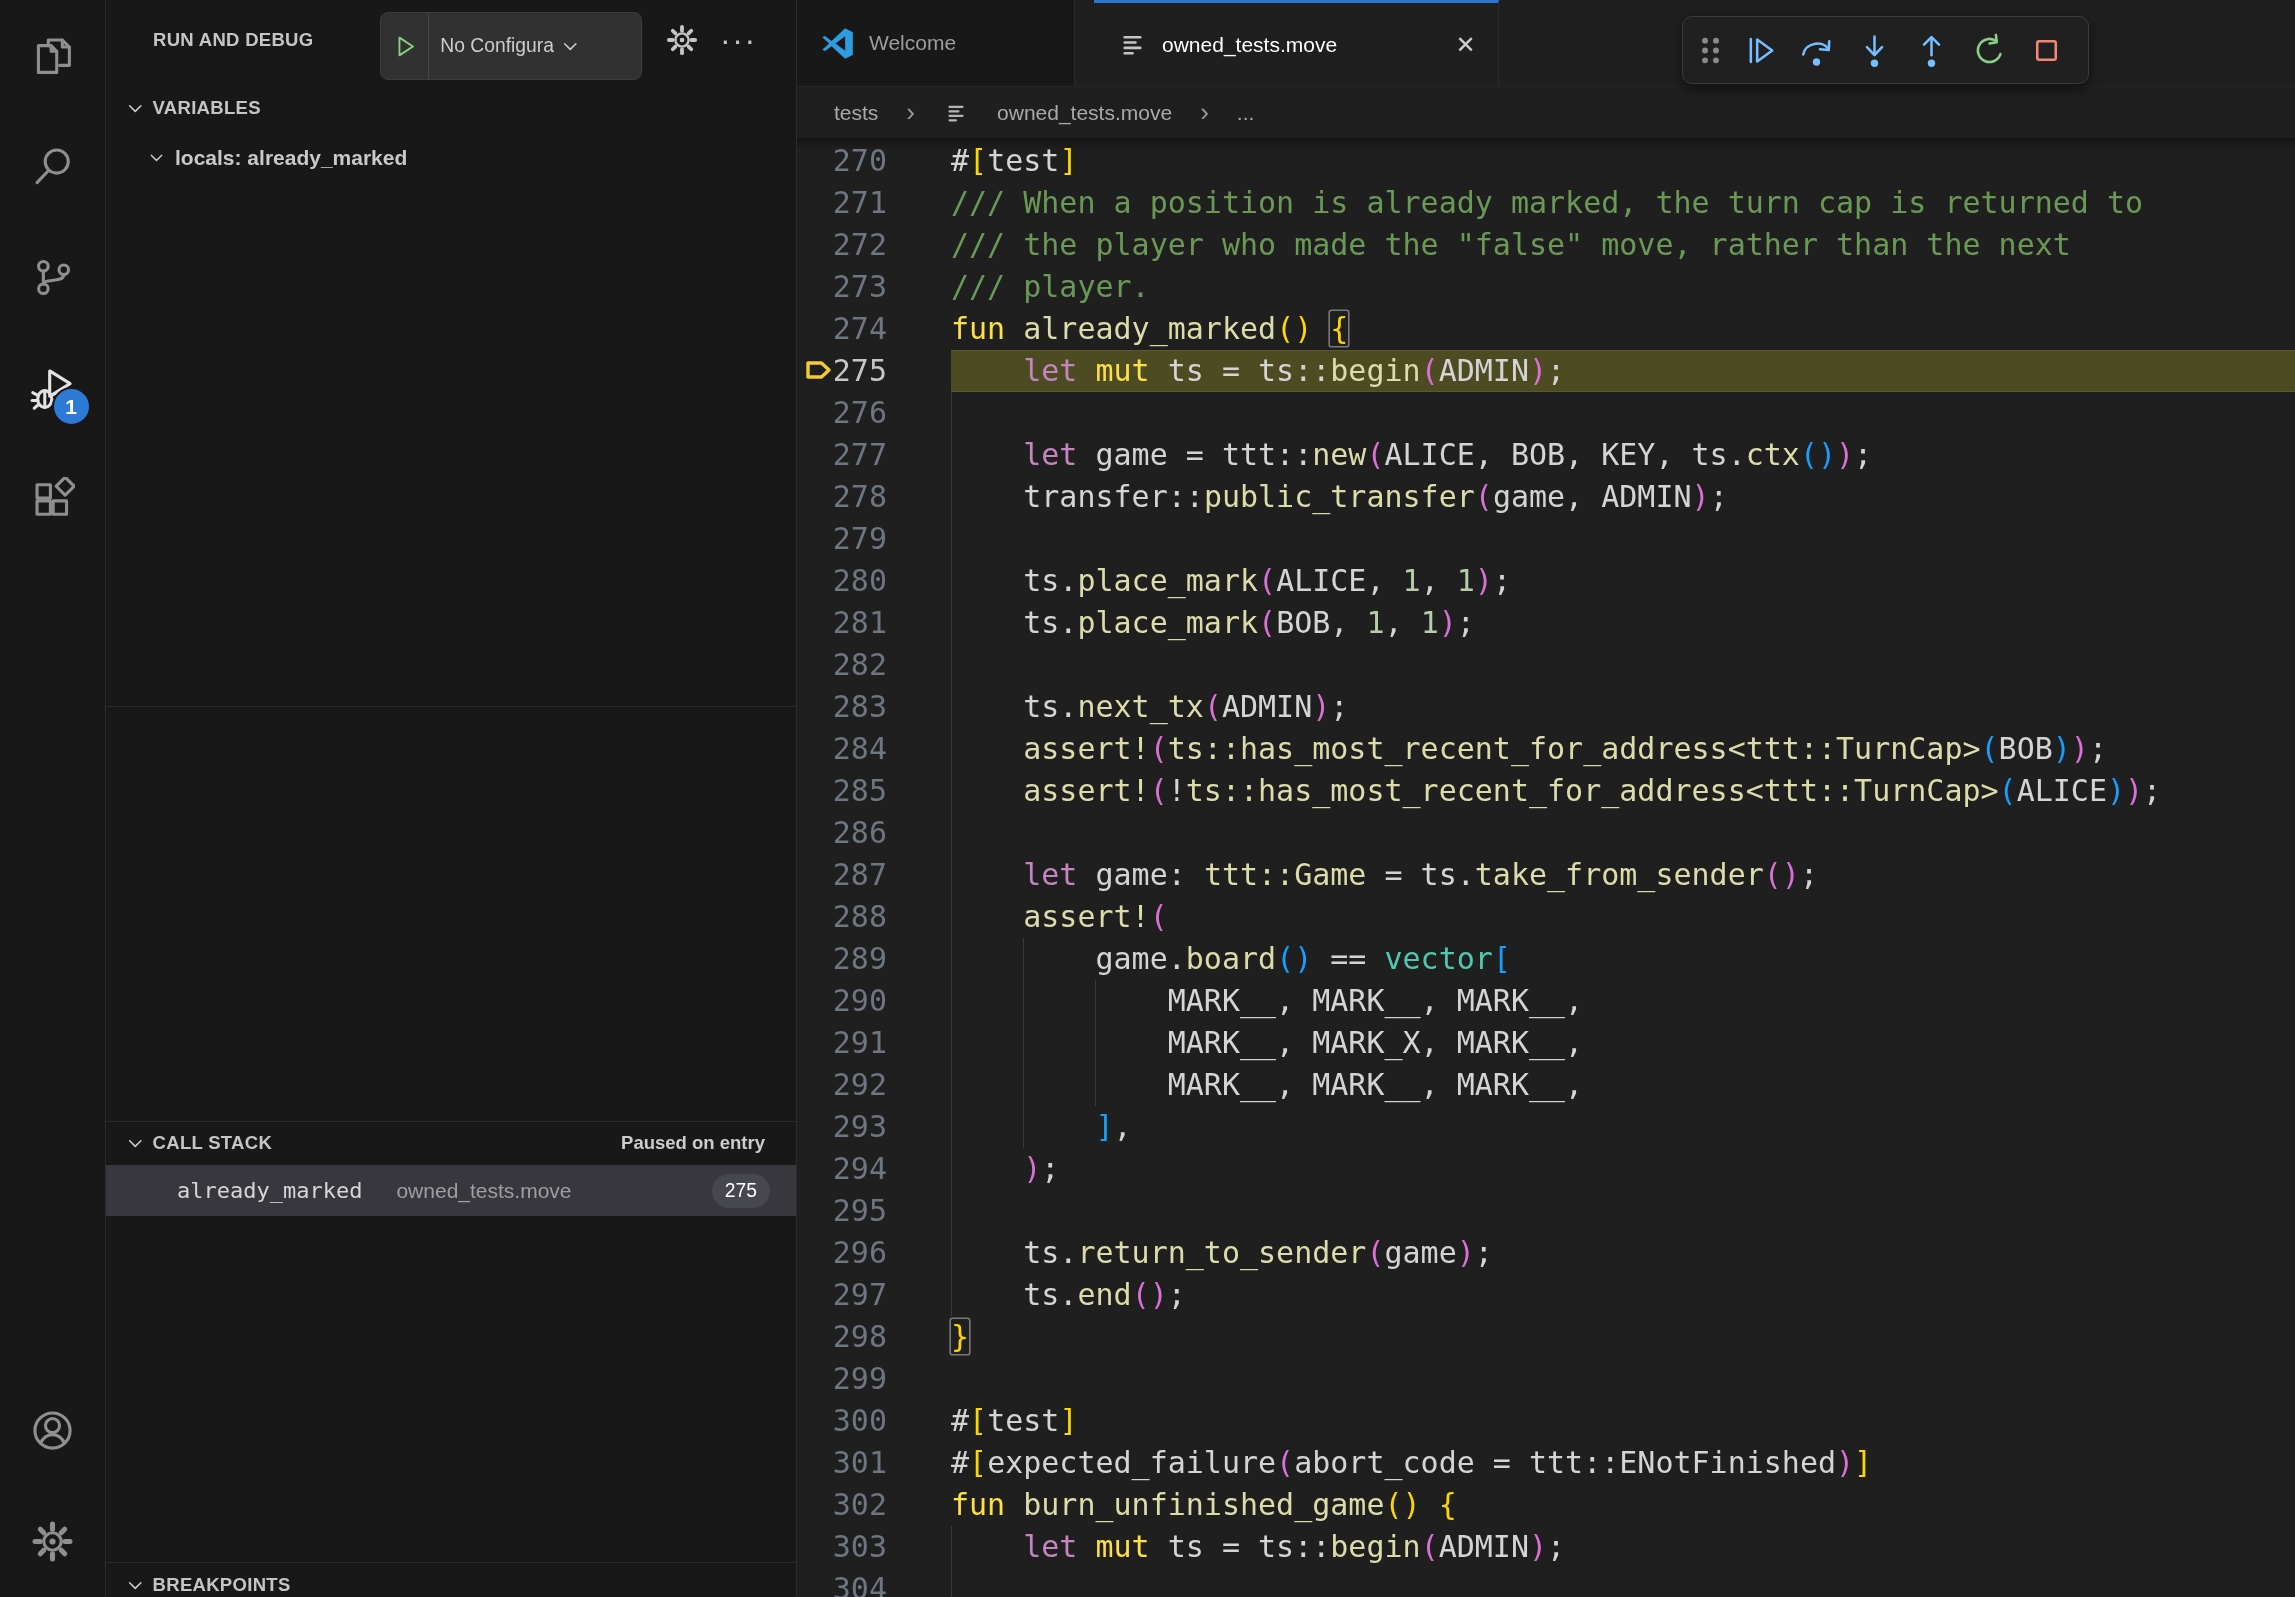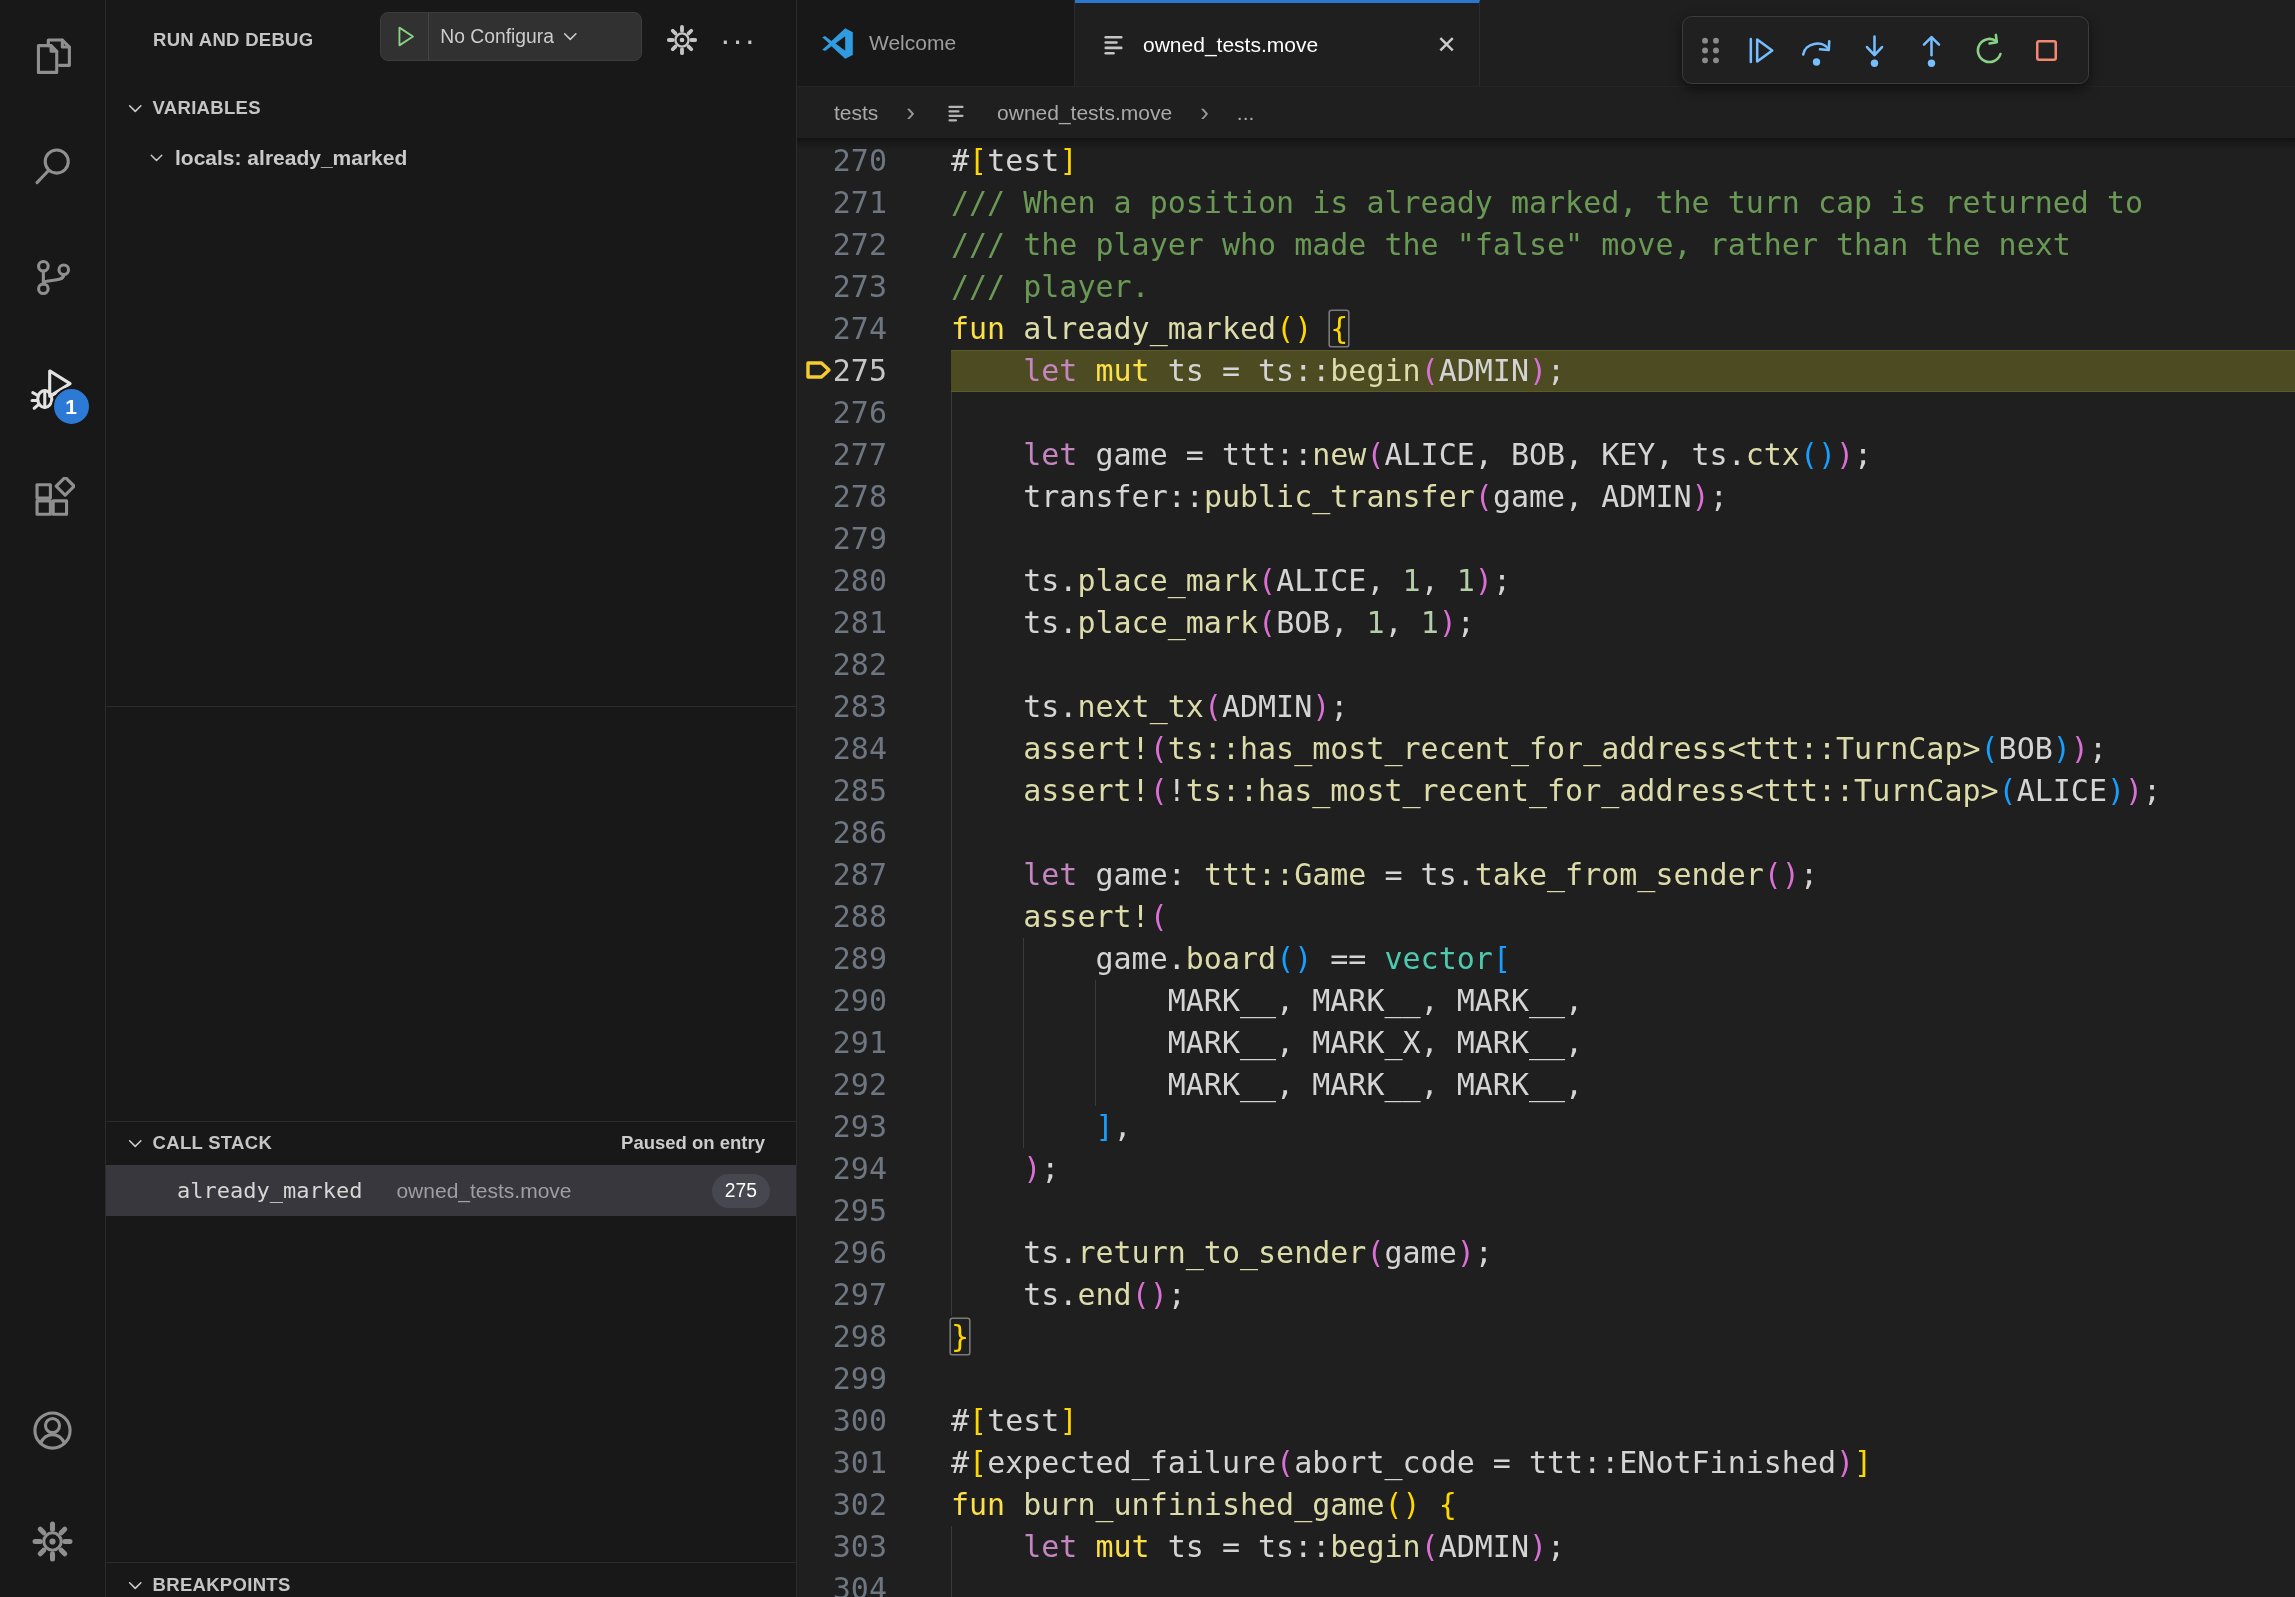--- a/index.html
+++ b/index.html
@@ -12,21 +12,21 @@
   .activitybar{width:105px;background:#181818;border-right:0.8px solid #2b2b2b;display:flex;flex-direction:column;justify-content:space-between;flex:none;}
   .ab-group{display:flex;flex-direction:column;}
   .ab-item{height:111px;display:flex;align-items:center;justify-content:center;position:relative;color:#8f8f8f;cursor:pointer;}
   .ab-item.active{color:#e2e2e2;}
   .ab-item .ic-wrap{width:45px;height:45px;}
   .ab-badge{position:absolute;right:14.5px;bottom:17.7px;min-width:35px;height:35px;border-radius:50%;background:#2c7ad6;border:2.4px solid #181818;color:#fff;font-size:21px;font-weight:700;display:flex;align-items:center;justify-content:center;}
 
   
   .sidebar{width:690px;background:#181818;border-right:0.8px solid #2b2b2b;position:relative;flex:none;color:#cccccc;}
   .sb-title{position:absolute;left:47px;top:0;height:80px;display:flex;align-items:center;font-size:18.5px;font-weight:700;letter-spacing:0.3px;color:#c5c5c5;white-space:nowrap;}
-  .sb-dropdown{position:absolute;left:274px;top:12px;width:262px;height:49px;background:#313131;border:0.8px solid #3c3c3c;border-radius:8px;display:flex;align-items:center;overflow:hidden;cursor:pointer;box-sizing:border-box;}
+  .sb-dropdown{position:absolute;left:274px;top:12px;width:262px;height:68px;background:#313131;border:0.8px solid #3c3c3c;border-radius:8px;display:flex;align-items:center;overflow:hidden;cursor:pointer;box-sizing:border-box;}
   .sb-dd-play{width:47px;height:100%;display:flex;align-items:center;justify-content:center;border-right:0.8px solid #454545;color:#89d185;flex:none;}
   .sb-dd-play .ic-wrap{width:27px;height:27px;}
   .sb-dd-label{padding:0 4.8px 0 11.3px;font-size:19.3px;color:#cccccc;white-space:nowrap;overflow:hidden;}
   .sb-dd-chev{width:22.5px;height:22.5px;color:#cccccc;flex:none;}
   .sb-gear{position:absolute;left:559px;top:23px;width:34px;height:34px;color:#c5c5c5;cursor:pointer;}
   .sb-more{position:absolute;left:610px;top:14.5px;width:45px;height:51px;display:flex;align-items:center;justify-content:center;font-size:32px;color:#c5c5c5;cursor:pointer;letter-spacing:1.6px;}
   .sb-sect-head{position:absolute;left:0;right:0;height:40px;display:flex;align-items:center;cursor:pointer;}
   .sb-sect-head .chev{width:22.5px;height:22.5px;margin-left:17.7px;color:#cccccc;flex:none;}
   .sb-sect-head .lbl{margin-left:6.4px;font-size:18.5px;font-weight:700;letter-spacing:0.3px;color:#c5c5c5;}
   .sb-sect-head .status{position:absolute;right:31px;font-size:18.5px;font-weight:700;color:#cccccc;}
@@ -34,21 +34,21 @@
   .sb-tree-item{position:absolute;left:0;right:0;height:39px;display:flex;align-items:center;cursor:pointer;}
   .sb-tree-item .chev{width:21px;height:21px;margin-left:40px;color:#cccccc;flex:none;}
   .sb-tree-item .lbl{margin-left:8px;font-size:21px;font-weight:700;color:#c9c9c9;}
   .cs-frame{position:absolute;left:0;right:0;top:1165px;height:51px;background:#37373d;display:flex;align-items:center;cursor:pointer;}
   .cs-name{margin-left:71px;font-family:"DejaVu Sans Mono",monospace;font-size:22px;color:#d7d7d7;white-space:nowrap;}
   .cs-file{margin-left:34px;font-size:21px;color:#9e9ea3;white-space:nowrap;}
   .cs-badge{position:absolute;right:26px;top:8.8px;height:34px;border-radius:17px;background:#47474f;color:#ffffff;font-size:19.3px;display:flex;align-items:center;justify-content:center;padding:0 13px;}
 
   
   .editor{flex:1;position:relative;background:#1f1f1f;min-width:0;}
-  .tabbar{height:86px;background:#1f1f1f;border-bottom:0.8px solid #252526;display:flex;align-items:stretch;}
+  .tabbar{height:86px;background:#1f1f1f;border-bottom:0.8px solid #252526;display:flex;align-items:stretch;gap:19px;}
   .tab{display:flex;align-items:center;padding:0 22.5px;gap:14.5px;font-size:21px;box-sizing:border-box;cursor:pointer;white-space:nowrap;}
   .tab.inactive{width:278px;background:#181818;color:#9d9d9d;border-right:0.8px solid #2b2b2b;}
   .tab.active{width:405px;background:#1f1f1f;color:#ffffff;border-right:0.8px solid #2b2b2b;border-top:3.2px solid #2b76cf;}
   .tab .ic-logo{width:35px;height:35px;flex:none;}
   .tab .ic-file{width:31px;height:31px;color:#c5c5c5;flex:none;}
   .tab-close{margin-left:auto;font-size:24px;color:#cccccc;cursor:pointer;padding-left:6.4px;}
   .breadcrumb{height:51px;display:flex;align-items:center;padding-left:37px;color:#a9a9a9;font-size:21px;gap:28px;}
   .bc-sep{font-size:26px;color:#9a9a9a;}
   .bc-icon{width:26px;height:26px;color:#b5b5b5;}
   .bc-item{cursor:pointer;}

